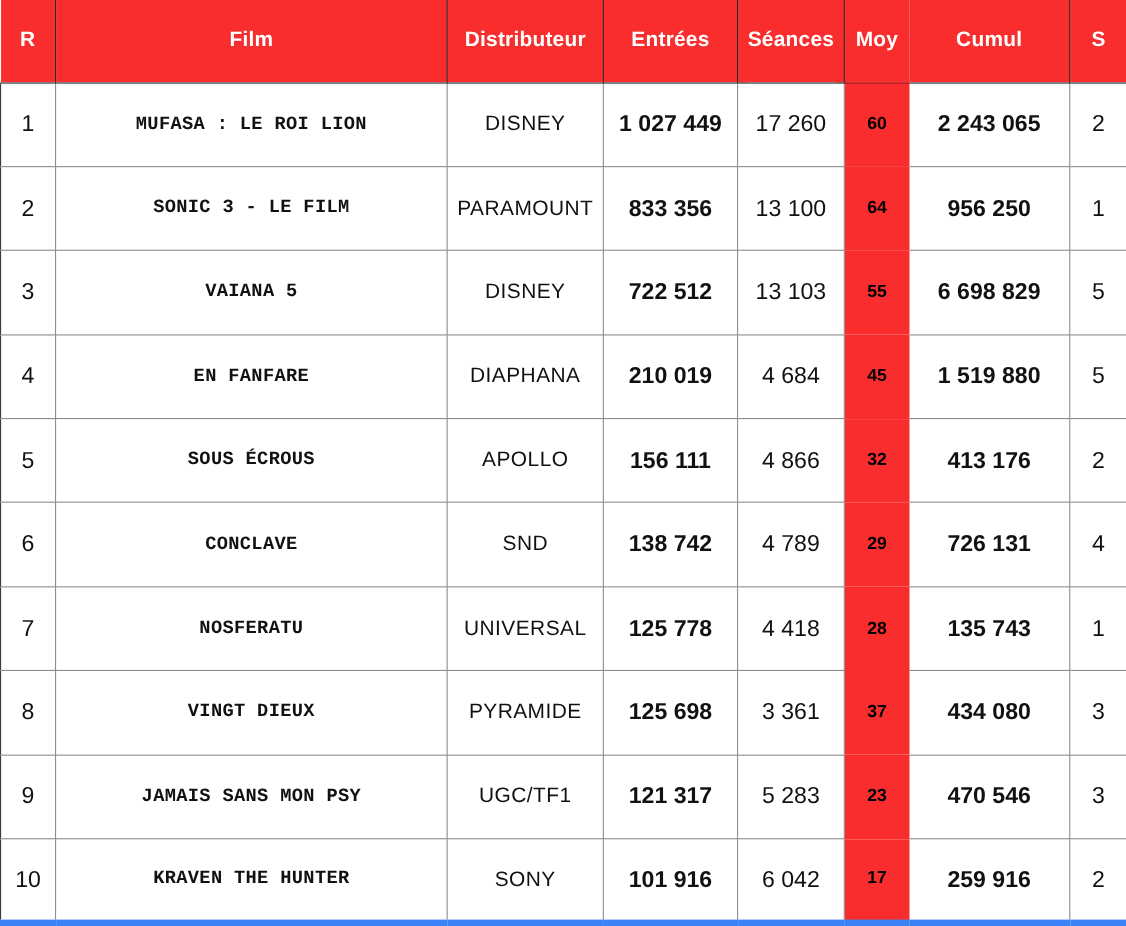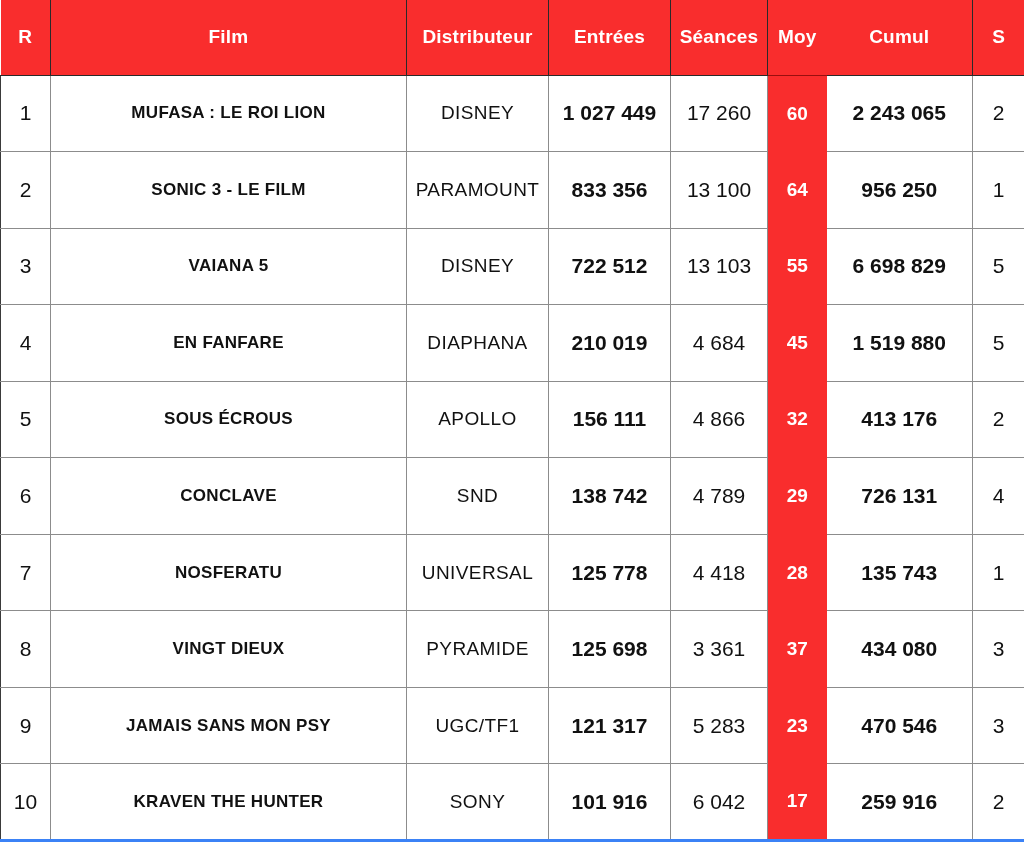--- a/index.html
+++ b/index.html
@@ -63,37 +63,37 @@
     border-right: 1px solid #8c8c8c;
     border-bottom: 1px solid #8c8c8c;
     font-size: 21px;
     color: #111111;
     font-weight: normal;
   }
   tbody tr td:first-child {
     border-left: 1px solid #3a3a3a;
   }
   tbody tr:last-child td {
-    border-bottom: 3px solid #3b82f6;
+    border-bottom: 6px solid #3b82f6;
   }
   td.cell-weeks { border-right: 1px solid #8c8c8c; }
 
   td.cell-rank        { font-size: 21px; font-weight: 300; }
-  td.cell-film        { font-size: 17px; font-weight: bold; letter-spacing: 0.3px; }
+  td.cell-film        { font-size: 17px; font-weight: bold; letter-spacing: 0.3px; font-family: Liberation Mono, monospace; }
   td.cell-distributor { font-size: 19px; font-weight: 300; letter-spacing: 0.4px; }
   td.cell-entries     { font-size: 21px; font-weight: bold; }
   td.cell-sessions    { font-size: 21px; font-weight: 300; border-radius: 10px; }
   td.cell-cumul       { font-size: 21px; font-weight: bold; }
   td.cell-weeks       { font-size: 21px; font-weight: 300; }
 
   
   td.cell-avg {
     background: #f92d2d;
-    color: #ffffff;
-    font-size: 19px;
+    color: #000000;
+    font-size: 16px;
     font-weight: bold;
     border-right: none;
     border-bottom: none;
     border-left: none;
   }
   tbody tr td.cell-avg + td { border-left: none; }
 </style>
 </head>
 <body>
 

